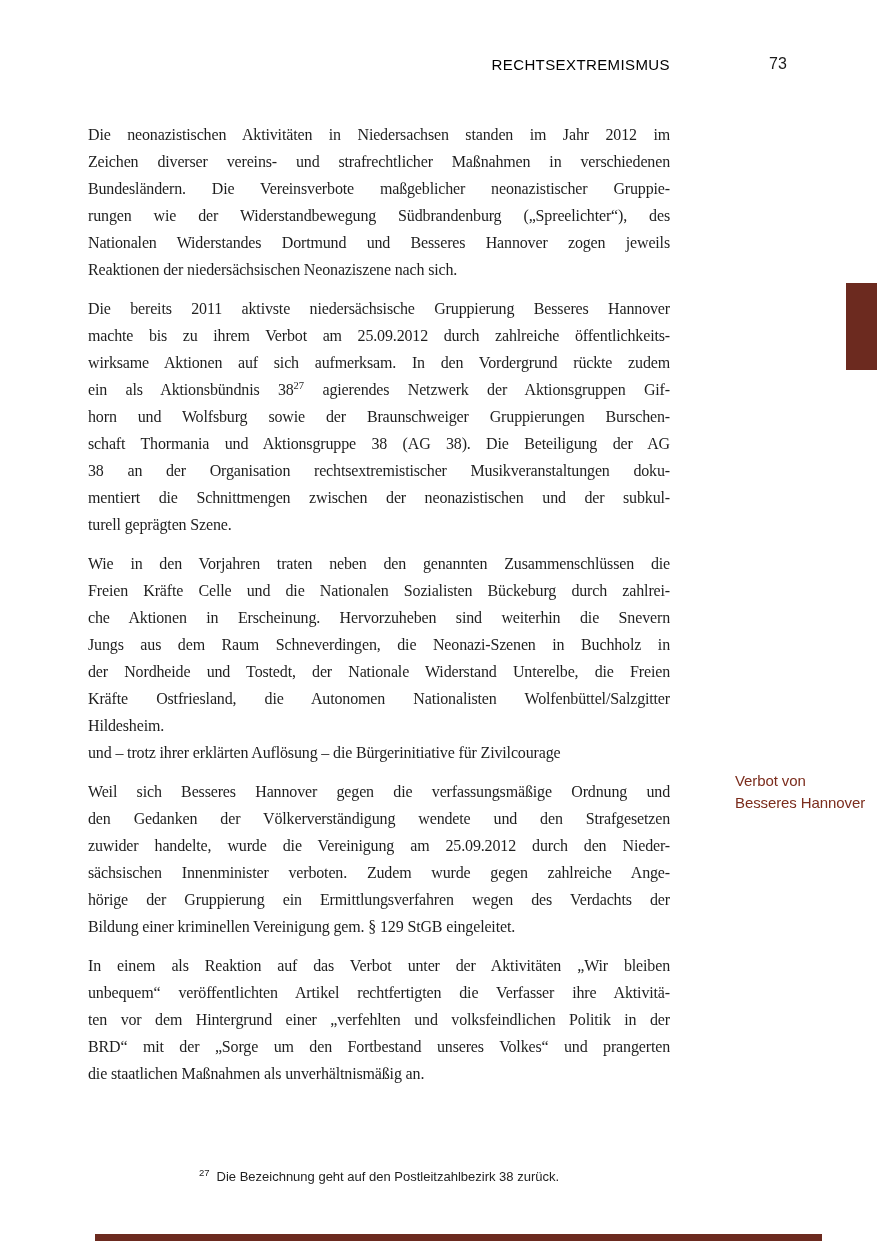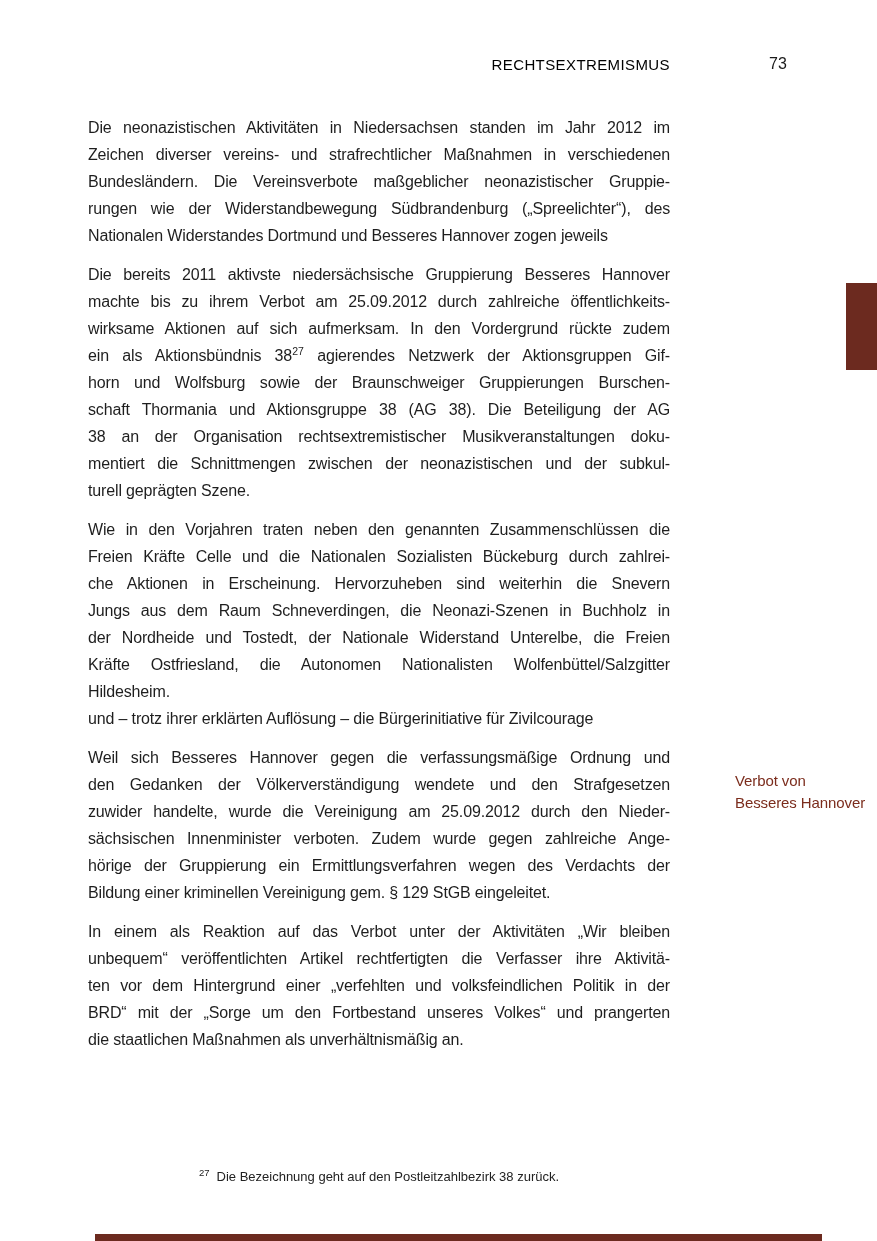--- a/index.html
+++ b/index.html
@@ -31,25 +31,26 @@
     left: 769px;
     width: 48px;
     text-align: left;
     font-size: 16px;
     color: #1a1a1a;
   }
 
   .body-text {
     position: absolute;
     left: 88px;
-    top: 114px;
+    top: 121px;
     width: 582px;
     font-size: 16px;
     letter-spacing: -0.15px;
     line-height: 27px;
+    font-family: Liberation Serif, serif;
   }
   .para { margin: 0 0 12px 0; }
   .line {
     height: 27px;
     overflow: hidden;
     text-align: justify;
     text-align-last: justify;
   }
   .line:last-child { text-align-last: left; }
   .line sup {
@@ -110,20 +111,21 @@
 <div class="running-header">RECHTSEXTREMISMUS</div>
 <div class="page-number">73</div>
 
 <main class="body-text">
     <div class="para">
       <div class="line">Die neonazistischen Aktivitäten in Niedersachsen standen im Jahr 2012 im</div>
       <div class="line">Zeichen diverser vereins- und strafrechtlicher Maßnahmen in verschiedenen</div>
       <div class="line">Bundesländern. Die Vereinsverbote maßgeblicher neonazistischer Gruppie-</div>
       <div class="line">rungen wie der Widerstandbewegung Südbrandenburg („Spreelichter“), des</div>
       <div class="line">Nationalen Widerstandes Dortmund und Besseres Hannover zogen jeweils</div>
+      <div class="line">Reaktionen der niedersächsischen Neonaziszene nach sich.</div>
     </div>
     <div class="para">
       <div class="line">Die bereits 2011 aktivste niedersächsische Gruppierung Besseres Hannover</div>
       <div class="line">machte bis zu ihrem Verbot am 25.09.2012 durch zahlreiche öffentlichkeits-</div>
       <div class="line">wirksame Aktionen auf sich aufmerksam. In den Vordergrund rückte zudem</div>
       <div class="line">ein als Aktionsbündnis 38<sup>27</sup> agierendes Netzwerk der Aktionsgruppen Gif-</div>
       <div class="line">horn und Wolfsburg sowie der Braunschweiger Gruppierungen Burschen-</div>
       <div class="line">schaft Thormania und Aktionsgruppe 38 (AG 38). Die Beteiligung der AG</div>
       <div class="line">38 an der Organisation rechtsextremistischer Musikveranstaltungen doku-</div>
       <div class="line">mentiert die Schnittmengen zwischen der neonazistischen und der subkul-</div>

